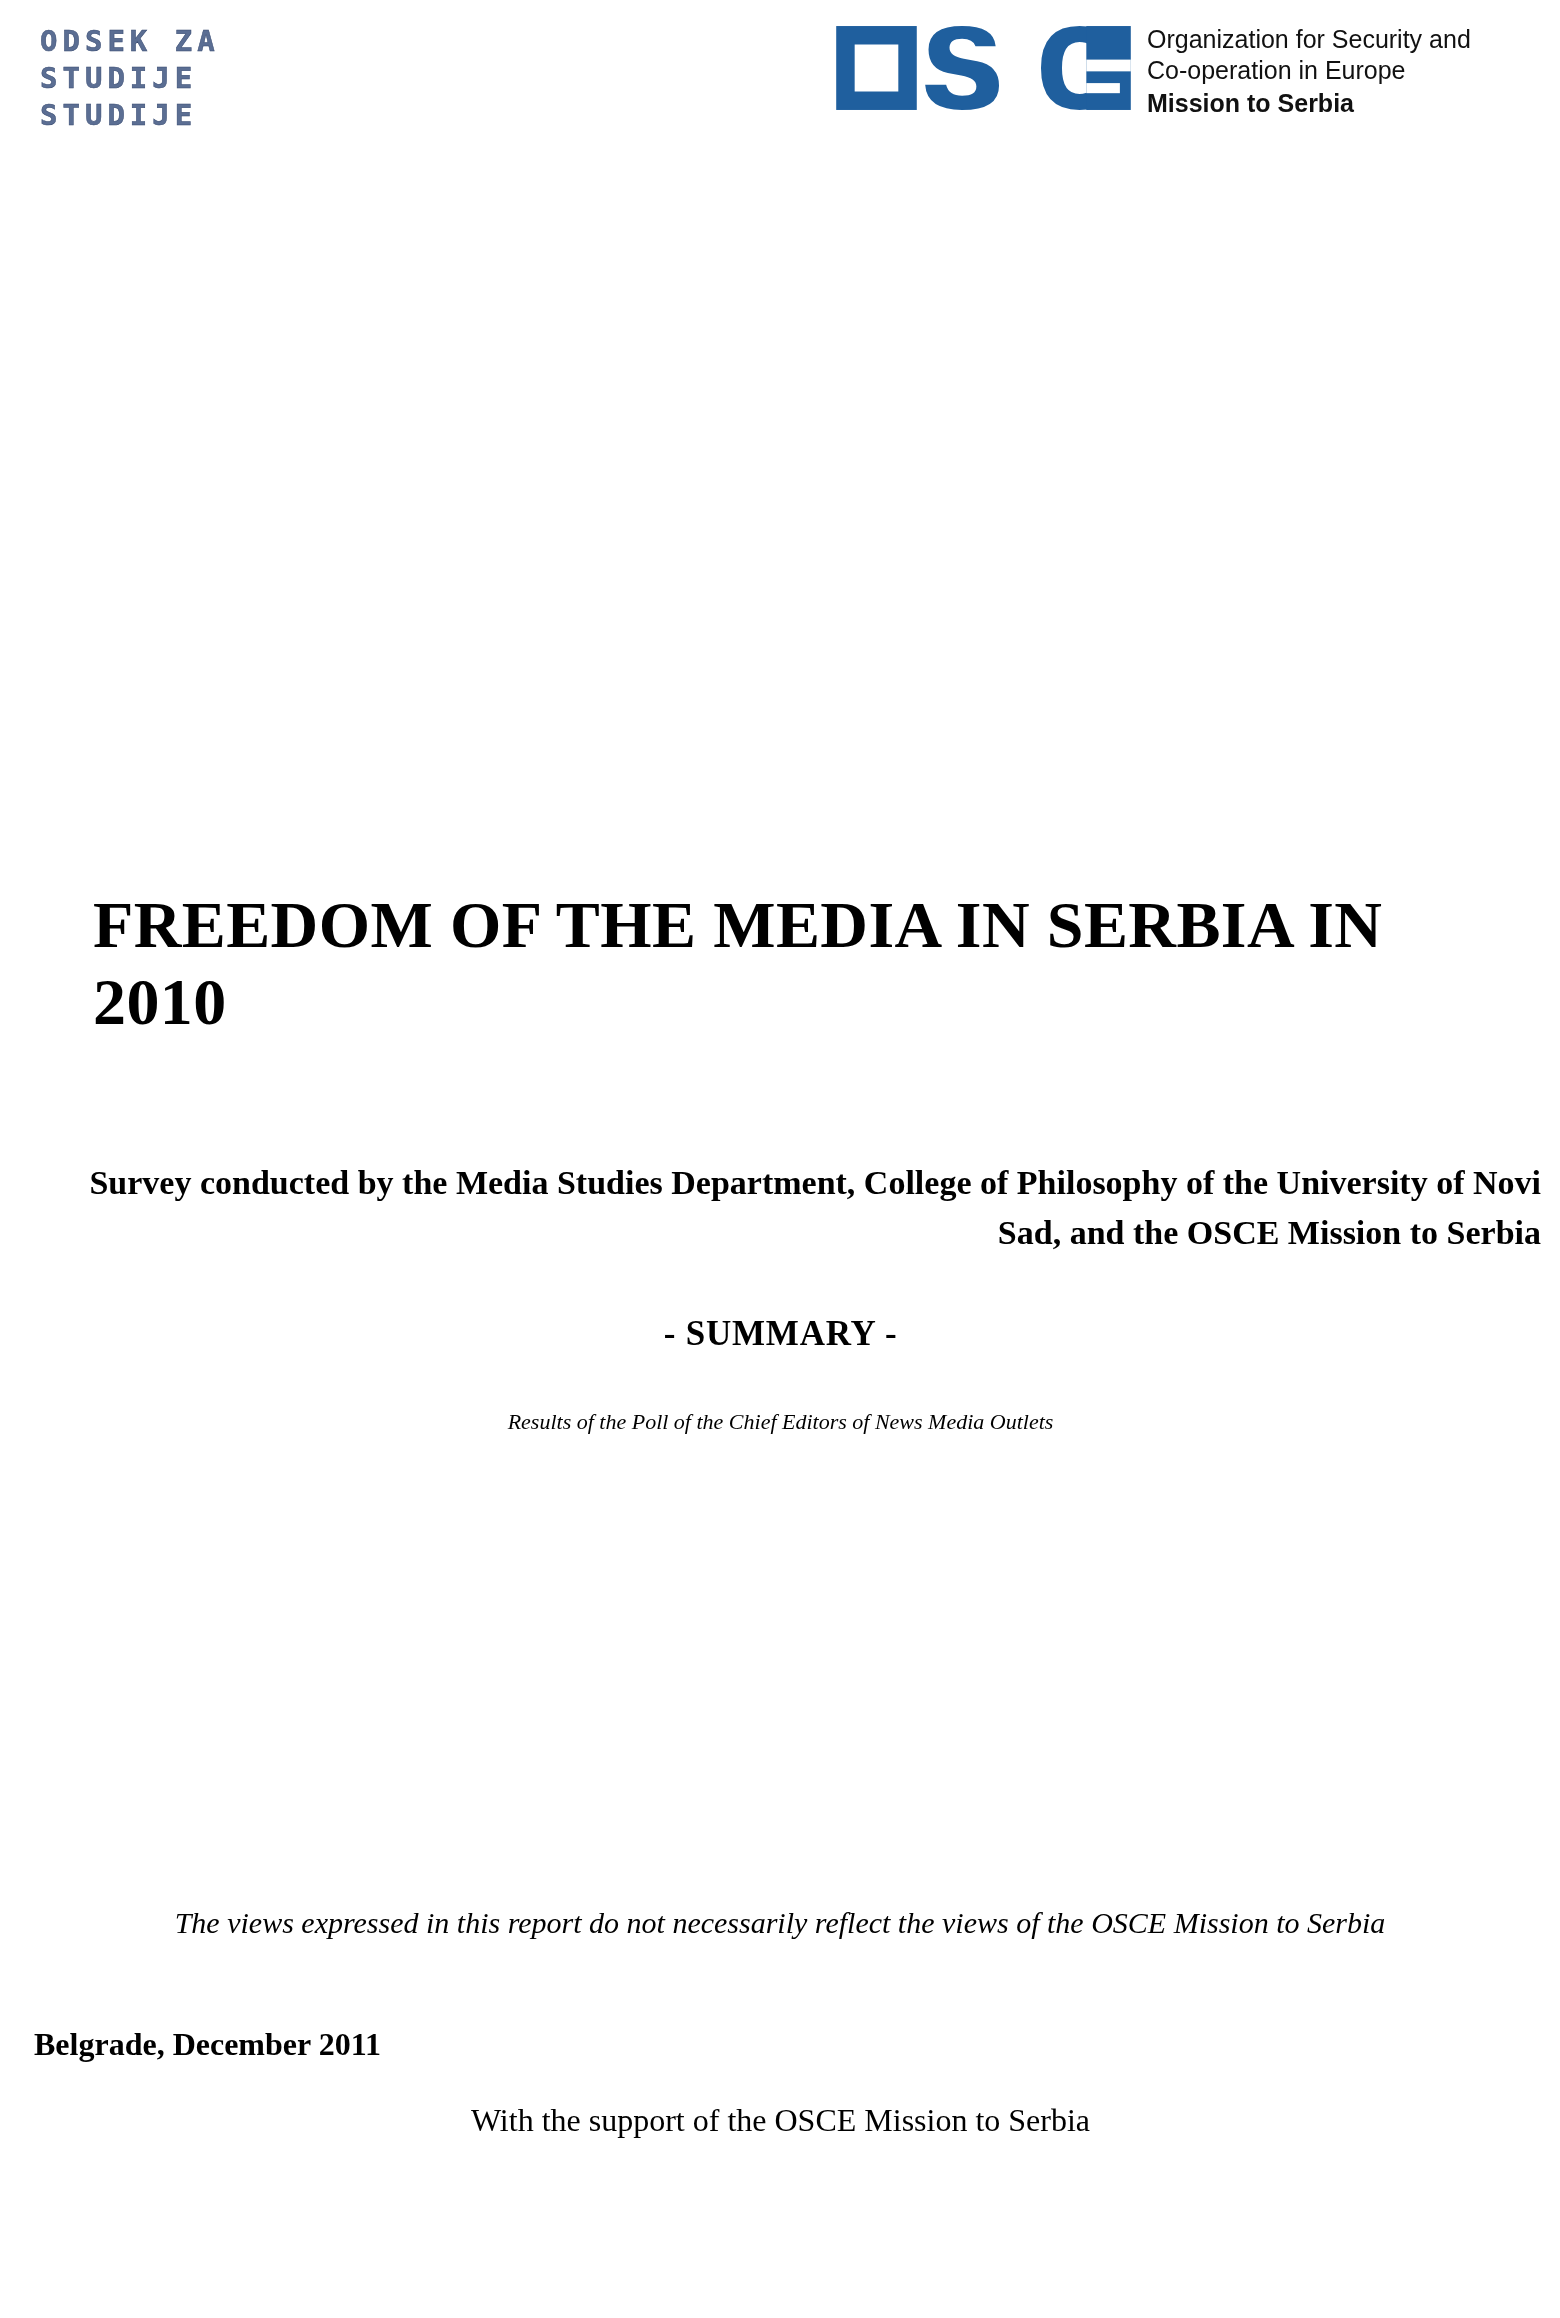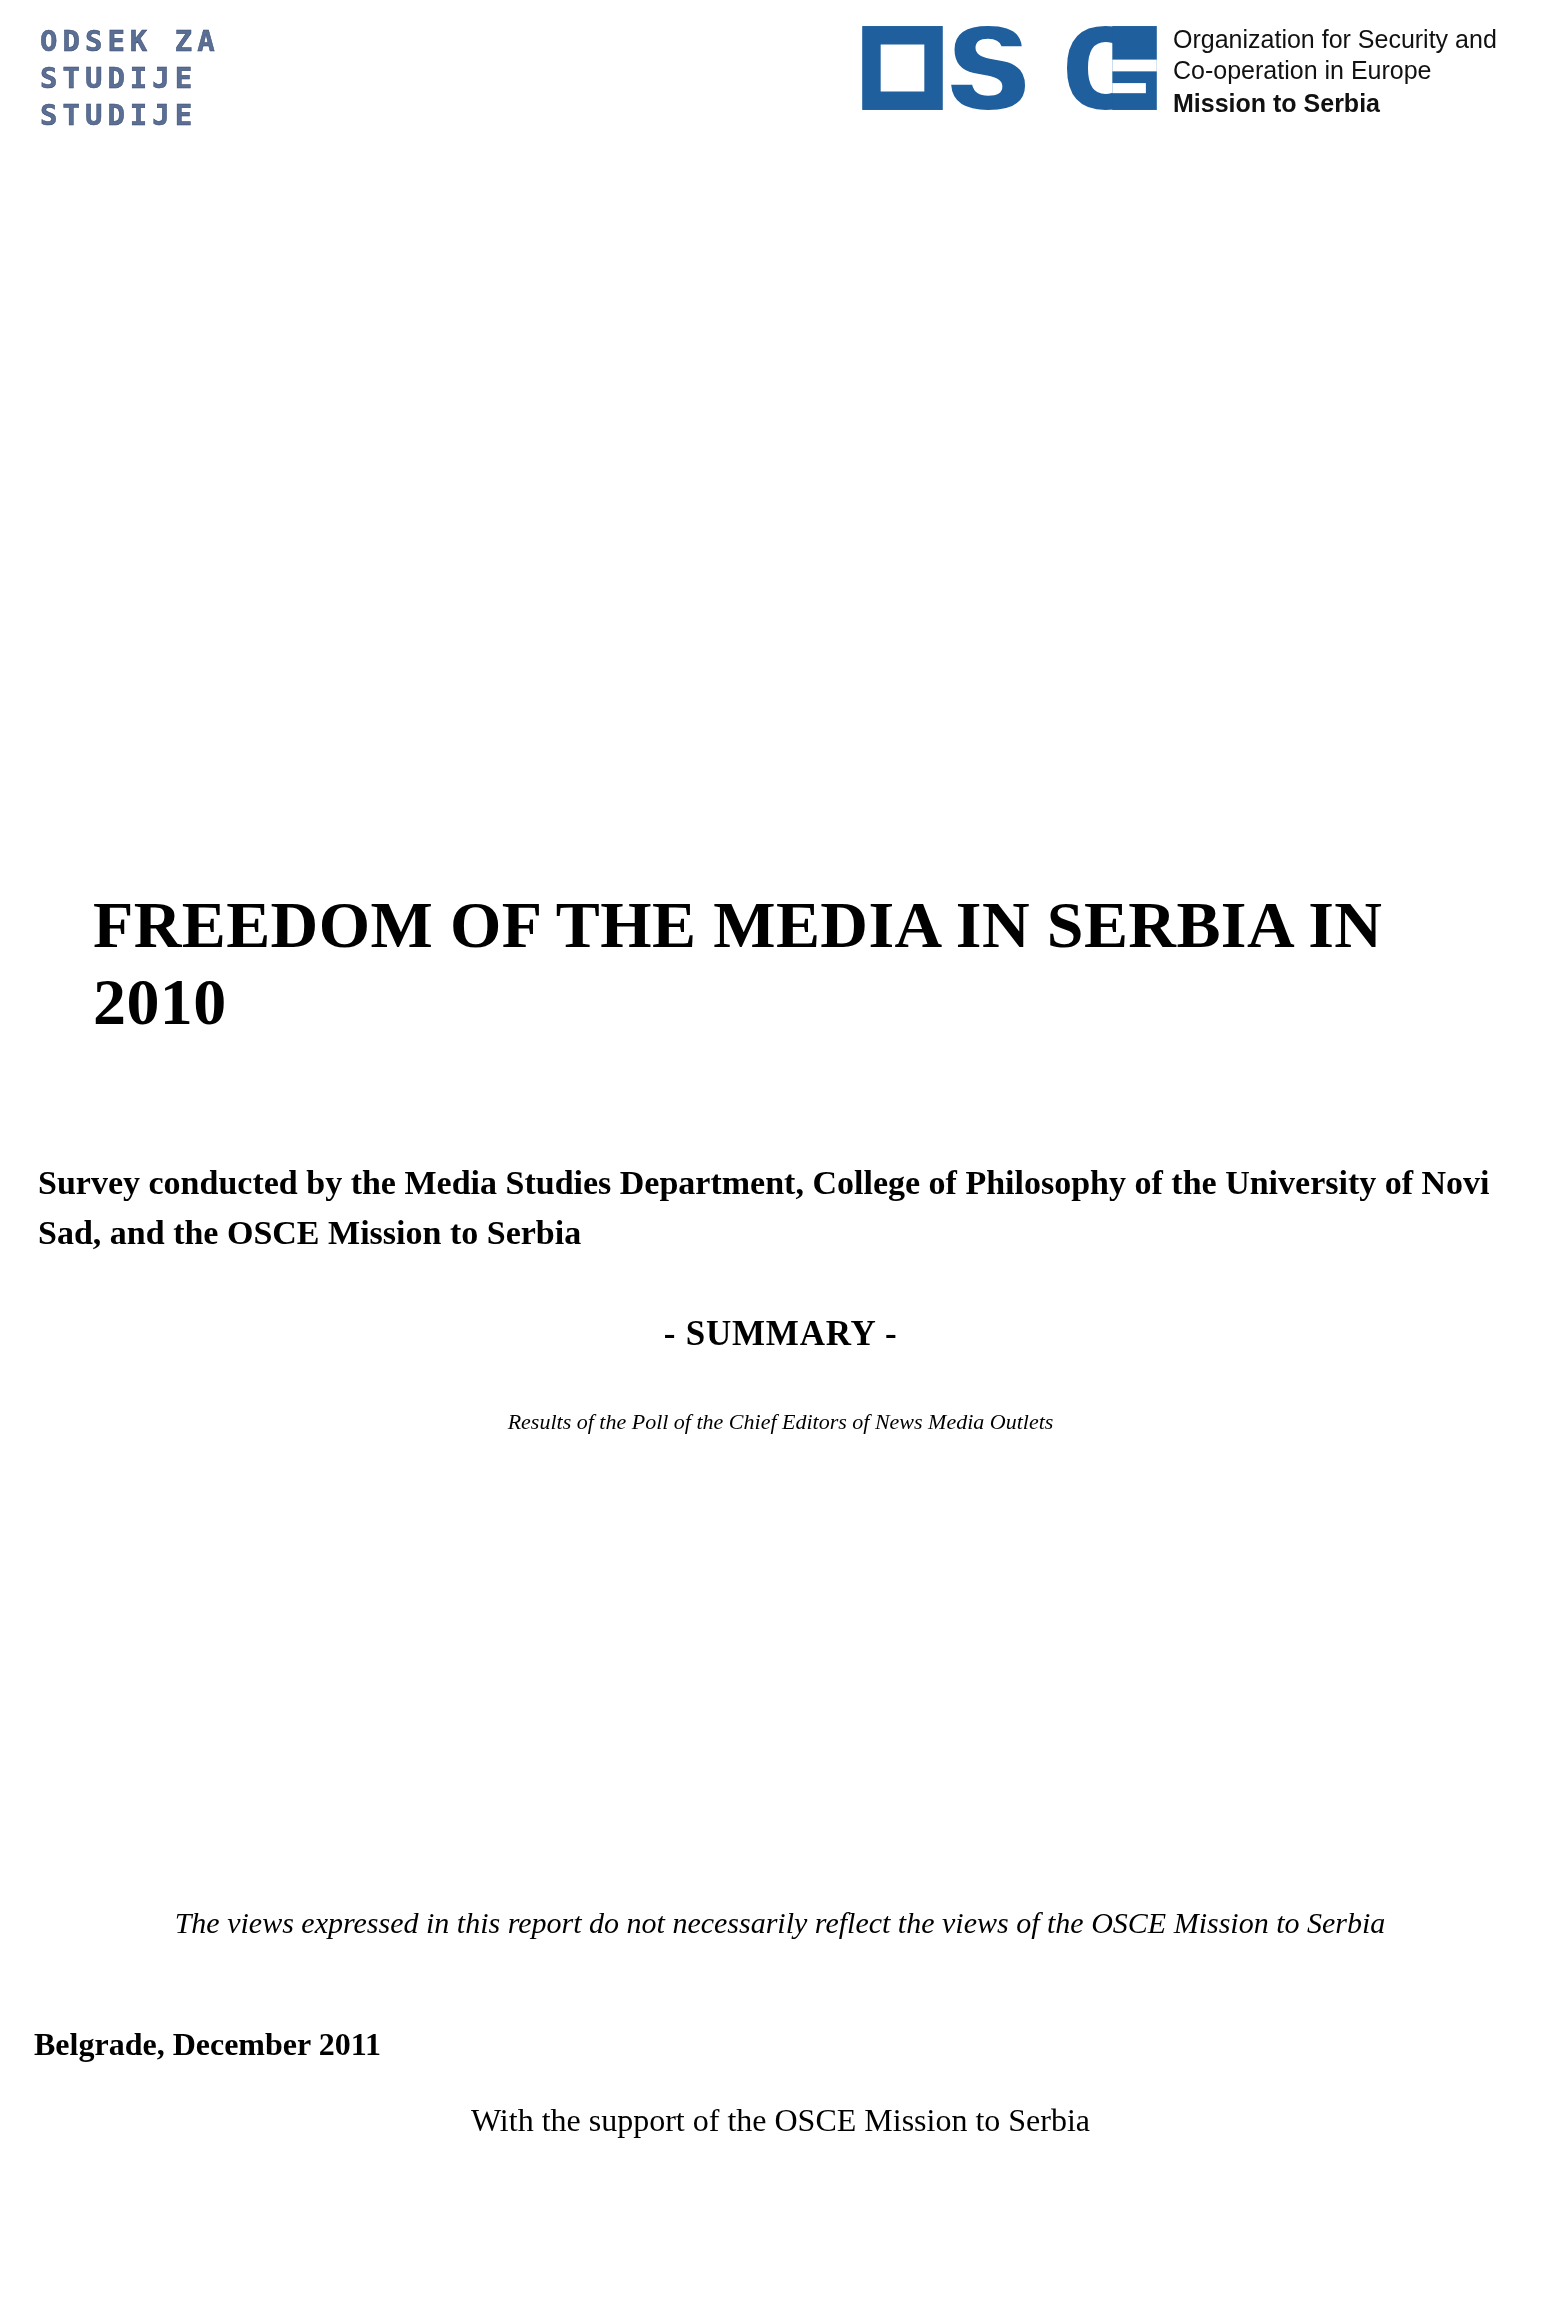--- a/index.html
+++ b/index.html
@@ -37,21 +37,21 @@
     letter-spacing: 5px;
     color: #5b6e93;
     -webkit-text-stroke: 0.5px #35486f;
   }
   .dept-logo div {
     white-space: pre;
   }
 
   .osce-logo {
     position: absolute;
-    left: 860px;
+    left: 834px;
     top: 5px;
     width: 674px;
     height: 152px;
   }
   .osce-mark {
     position: absolute;
     left: 0;
     top: 0;
     width: 299px;
     height: 93px;
@@ -90,24 +90,24 @@
     top: 843px;
     width: 1375px;
     font-size: 66px;
     font-weight: bold;
     line-height: 1.16;
     letter-spacing: 0.4px;
   }
 
   .subtitle {
     position: absolute;
-    left: 38px;
+    left: 48px;
     top: 1158px;
     width: 1493px;
-    text-align: left;
+    text-align: right;
     font-size: 34px;
     font-weight: bold;
     line-height: 1.48;
   }
 
   .summary-label {
     position: absolute;
     left: 34px;
     top: 1314px;
     width: 1493px;

